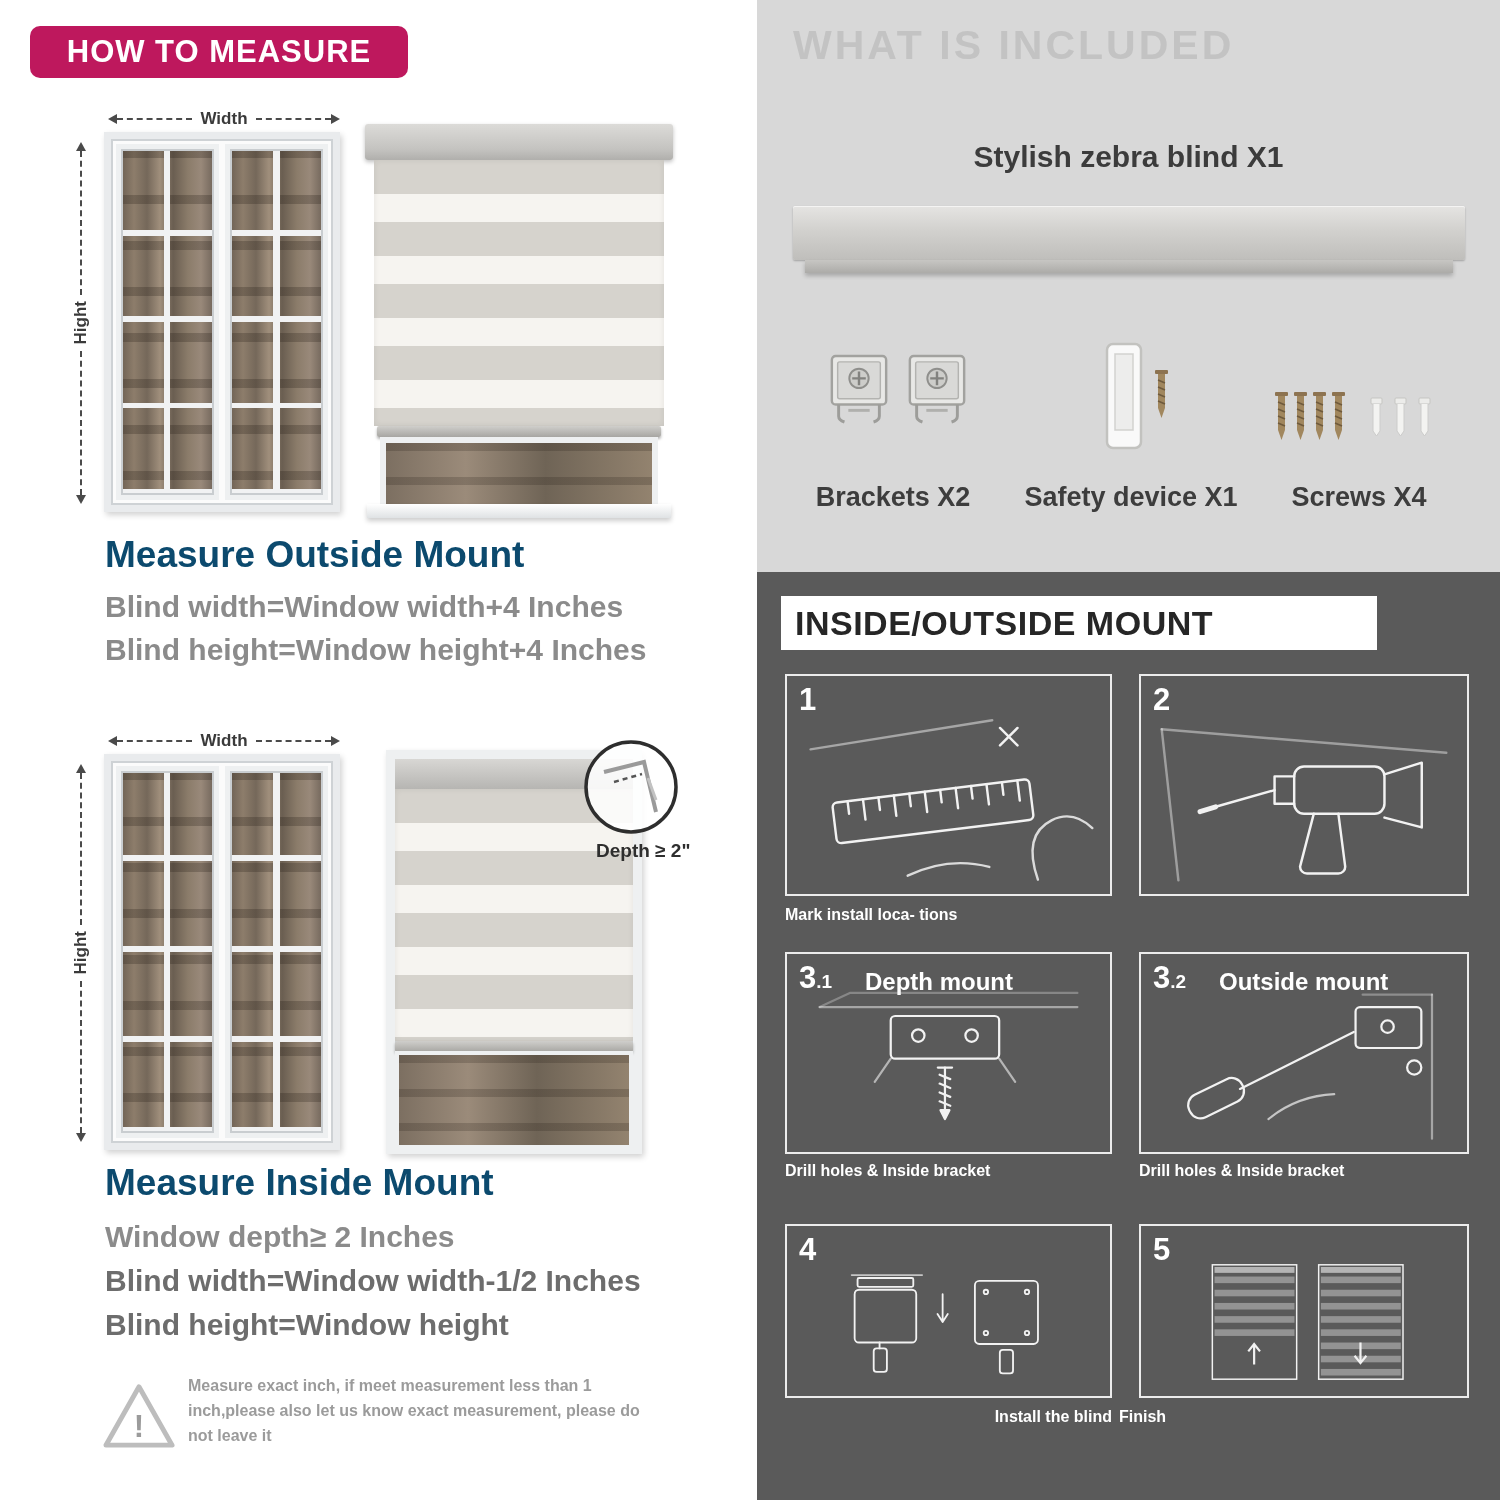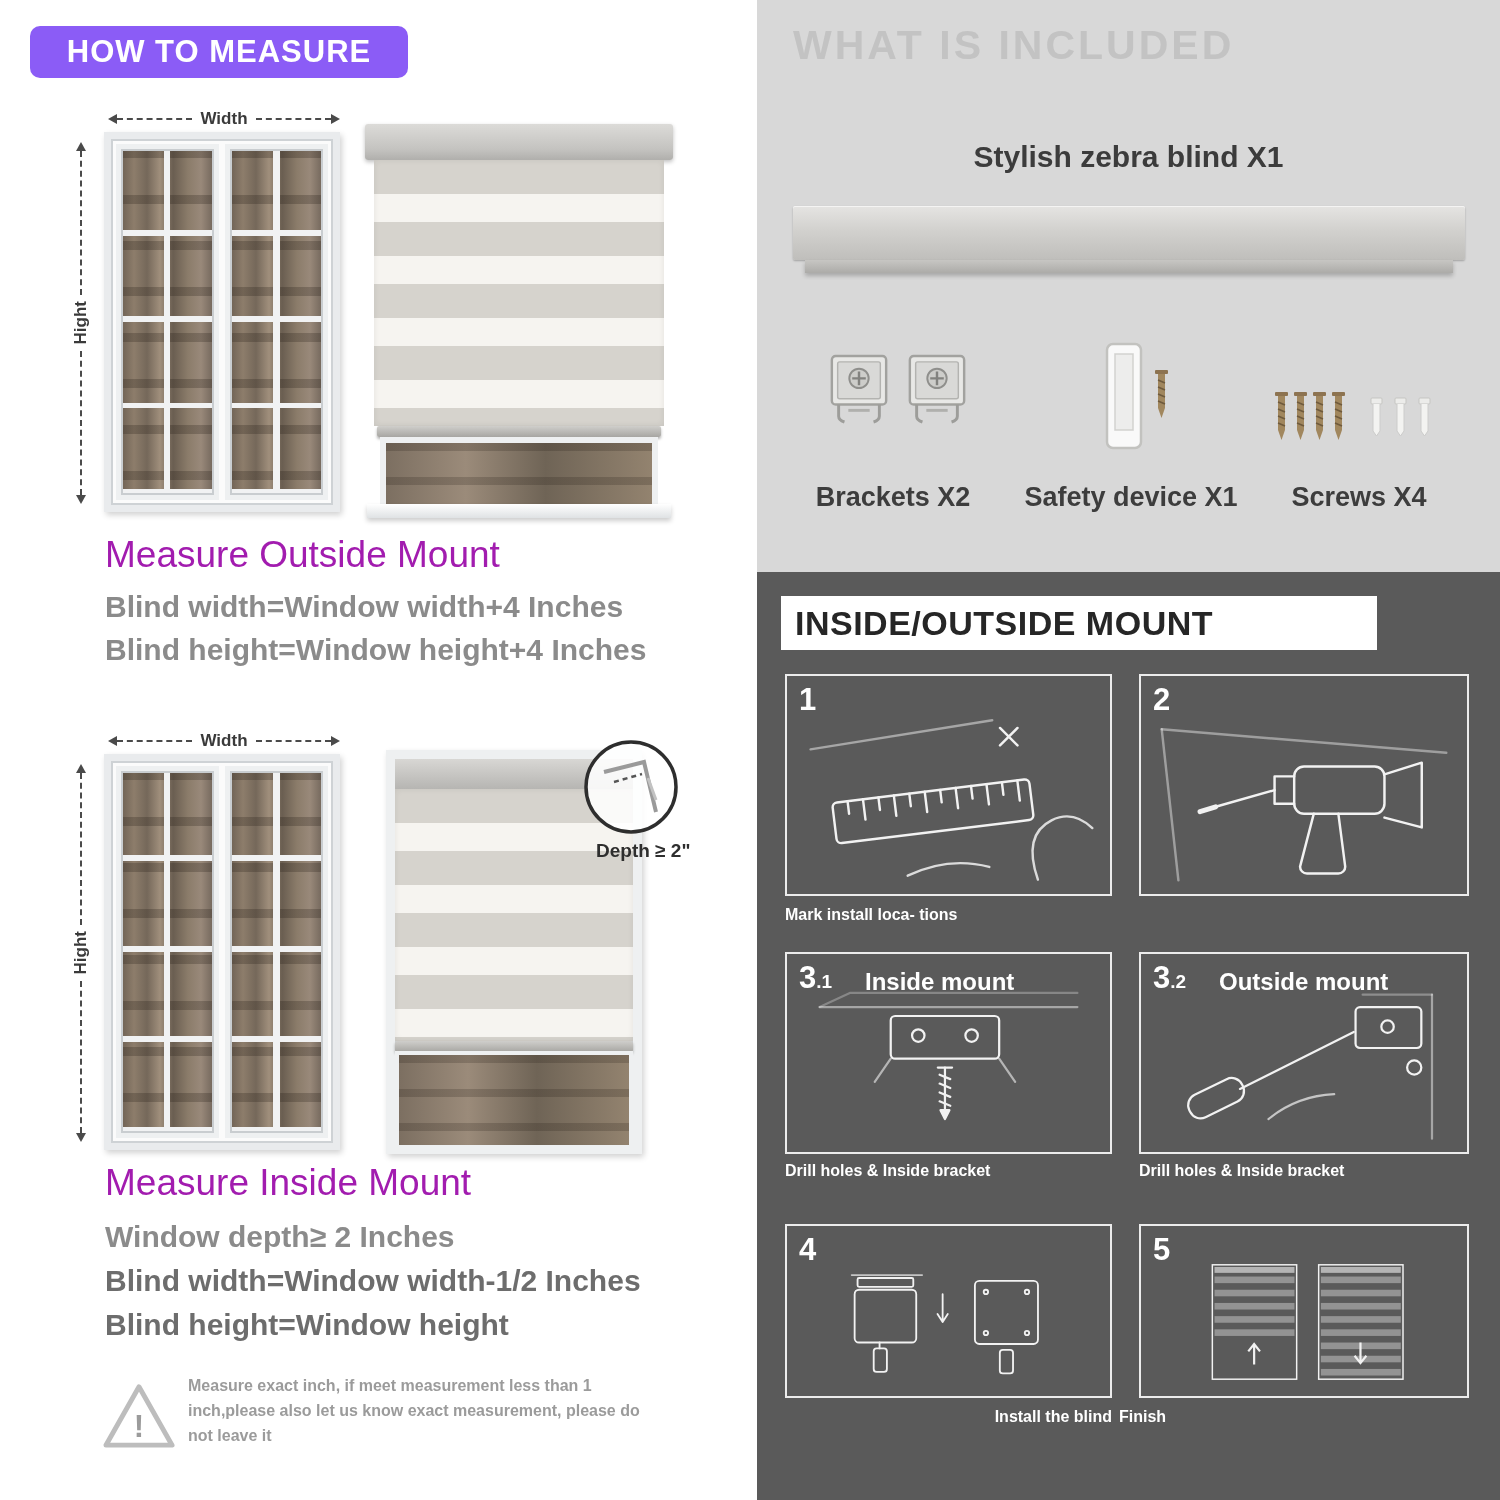--- a/index.html
+++ b/index.html
@@ -1,24 +1,24 @@
 <!DOCTYPE html>
 <html><head>
 <meta charset="utf-8">
 <style>
   * { margin:0; padding:0; box-sizing:border-box; }
   body { background:#ffffff; font-family:"Liberation Sans","DejaVu Sans",sans-serif; }
   .canvas { position:relative; width:1500px; height:1500px; background:#ffffff; overflow:hidden; }
 
   
   .pill-header { position:absolute; left:30px; top:26px; width:378px; height:52px;
-    background:#8b5cf6; border-radius:10px; color:#ffffff; font-size:31px; font-weight:800;
+    background:#be185d; border-radius:10px; color:#ffffff; font-size:31px; font-weight:800;
     letter-spacing:1px; display:flex; align-items:center; justify-content:center; }
 
-  .section-title { position:absolute; color:#a21caf; font-size:37px; font-weight:400; }
+  .section-title { position:absolute; color:#0c4a6e; font-size:37px; font-weight:700; }
   .meas-line { position:absolute; font-size:30px; font-weight:700; }
   .t-gray1 { color:#8b8b8b; } .t-gray2 { color:#6d6d6d; }
 
   
   .dim-h { position:absolute; display:flex; align-items:center; height:22px; }
   .dim-h .hline { flex:1; border-top:2px dashed #4a4a4a; }
   .dim-h .lbl { font-size:17px; font-weight:700; color:#3a3a3a; padding:0 8px; }
   .ah { width:0; height:0; border-top:5px solid transparent; border-bottom:5px solid transparent; }
   .ah.l { border-right:9px solid #4a4a4a; } .ah.r { border-left:9px solid #4a4a4a; }
   .dim-v { position:absolute; display:flex; flex-direction:column; align-items:center; width:22px; }
@@ -264,21 +264,21 @@
           <path d="M130 84 l-60 17"></path>
           <path d="M70 101 l-16 5" stroke-width="5"></path>
         </g>
       </svg>
     </div>
 
     <div class="panel" style="left:28px; top:380px; width:327px; height:202px;">
       <div class="step-num">
         <span>3</span><span class="sub">.1</span>
       </div>
-      <div class="step-inner-label">Inside mount</div>
+      <div class="step-inner-label">Depth mount</div>
       <svg class="art" viewBox="0 0 320 180" preserveAspectRatio="xMidYMid meet">
         <g fill="none" stroke="#f2f2f2" stroke-width="2.5" stroke-linecap="round" stroke-linejoin="round">
           <path d="M15 26 h290" opacity=".5"></path>
           <path d="M15 26 l34 -16 h256" opacity=".3"></path>
           <rect x="95" y="36" width="122" height="48" rx="5"></rect>
           <circle cx="126" cy="58" r="7"></circle>
           <circle cx="186" cy="58" r="7"></circle>
           <path d="M95 84 l-18 26 M217 84 l18 26" opacity=".6"></path>
           <path d="M148 94 h16"></path>
           <path d="M156 94 v46"></path>

